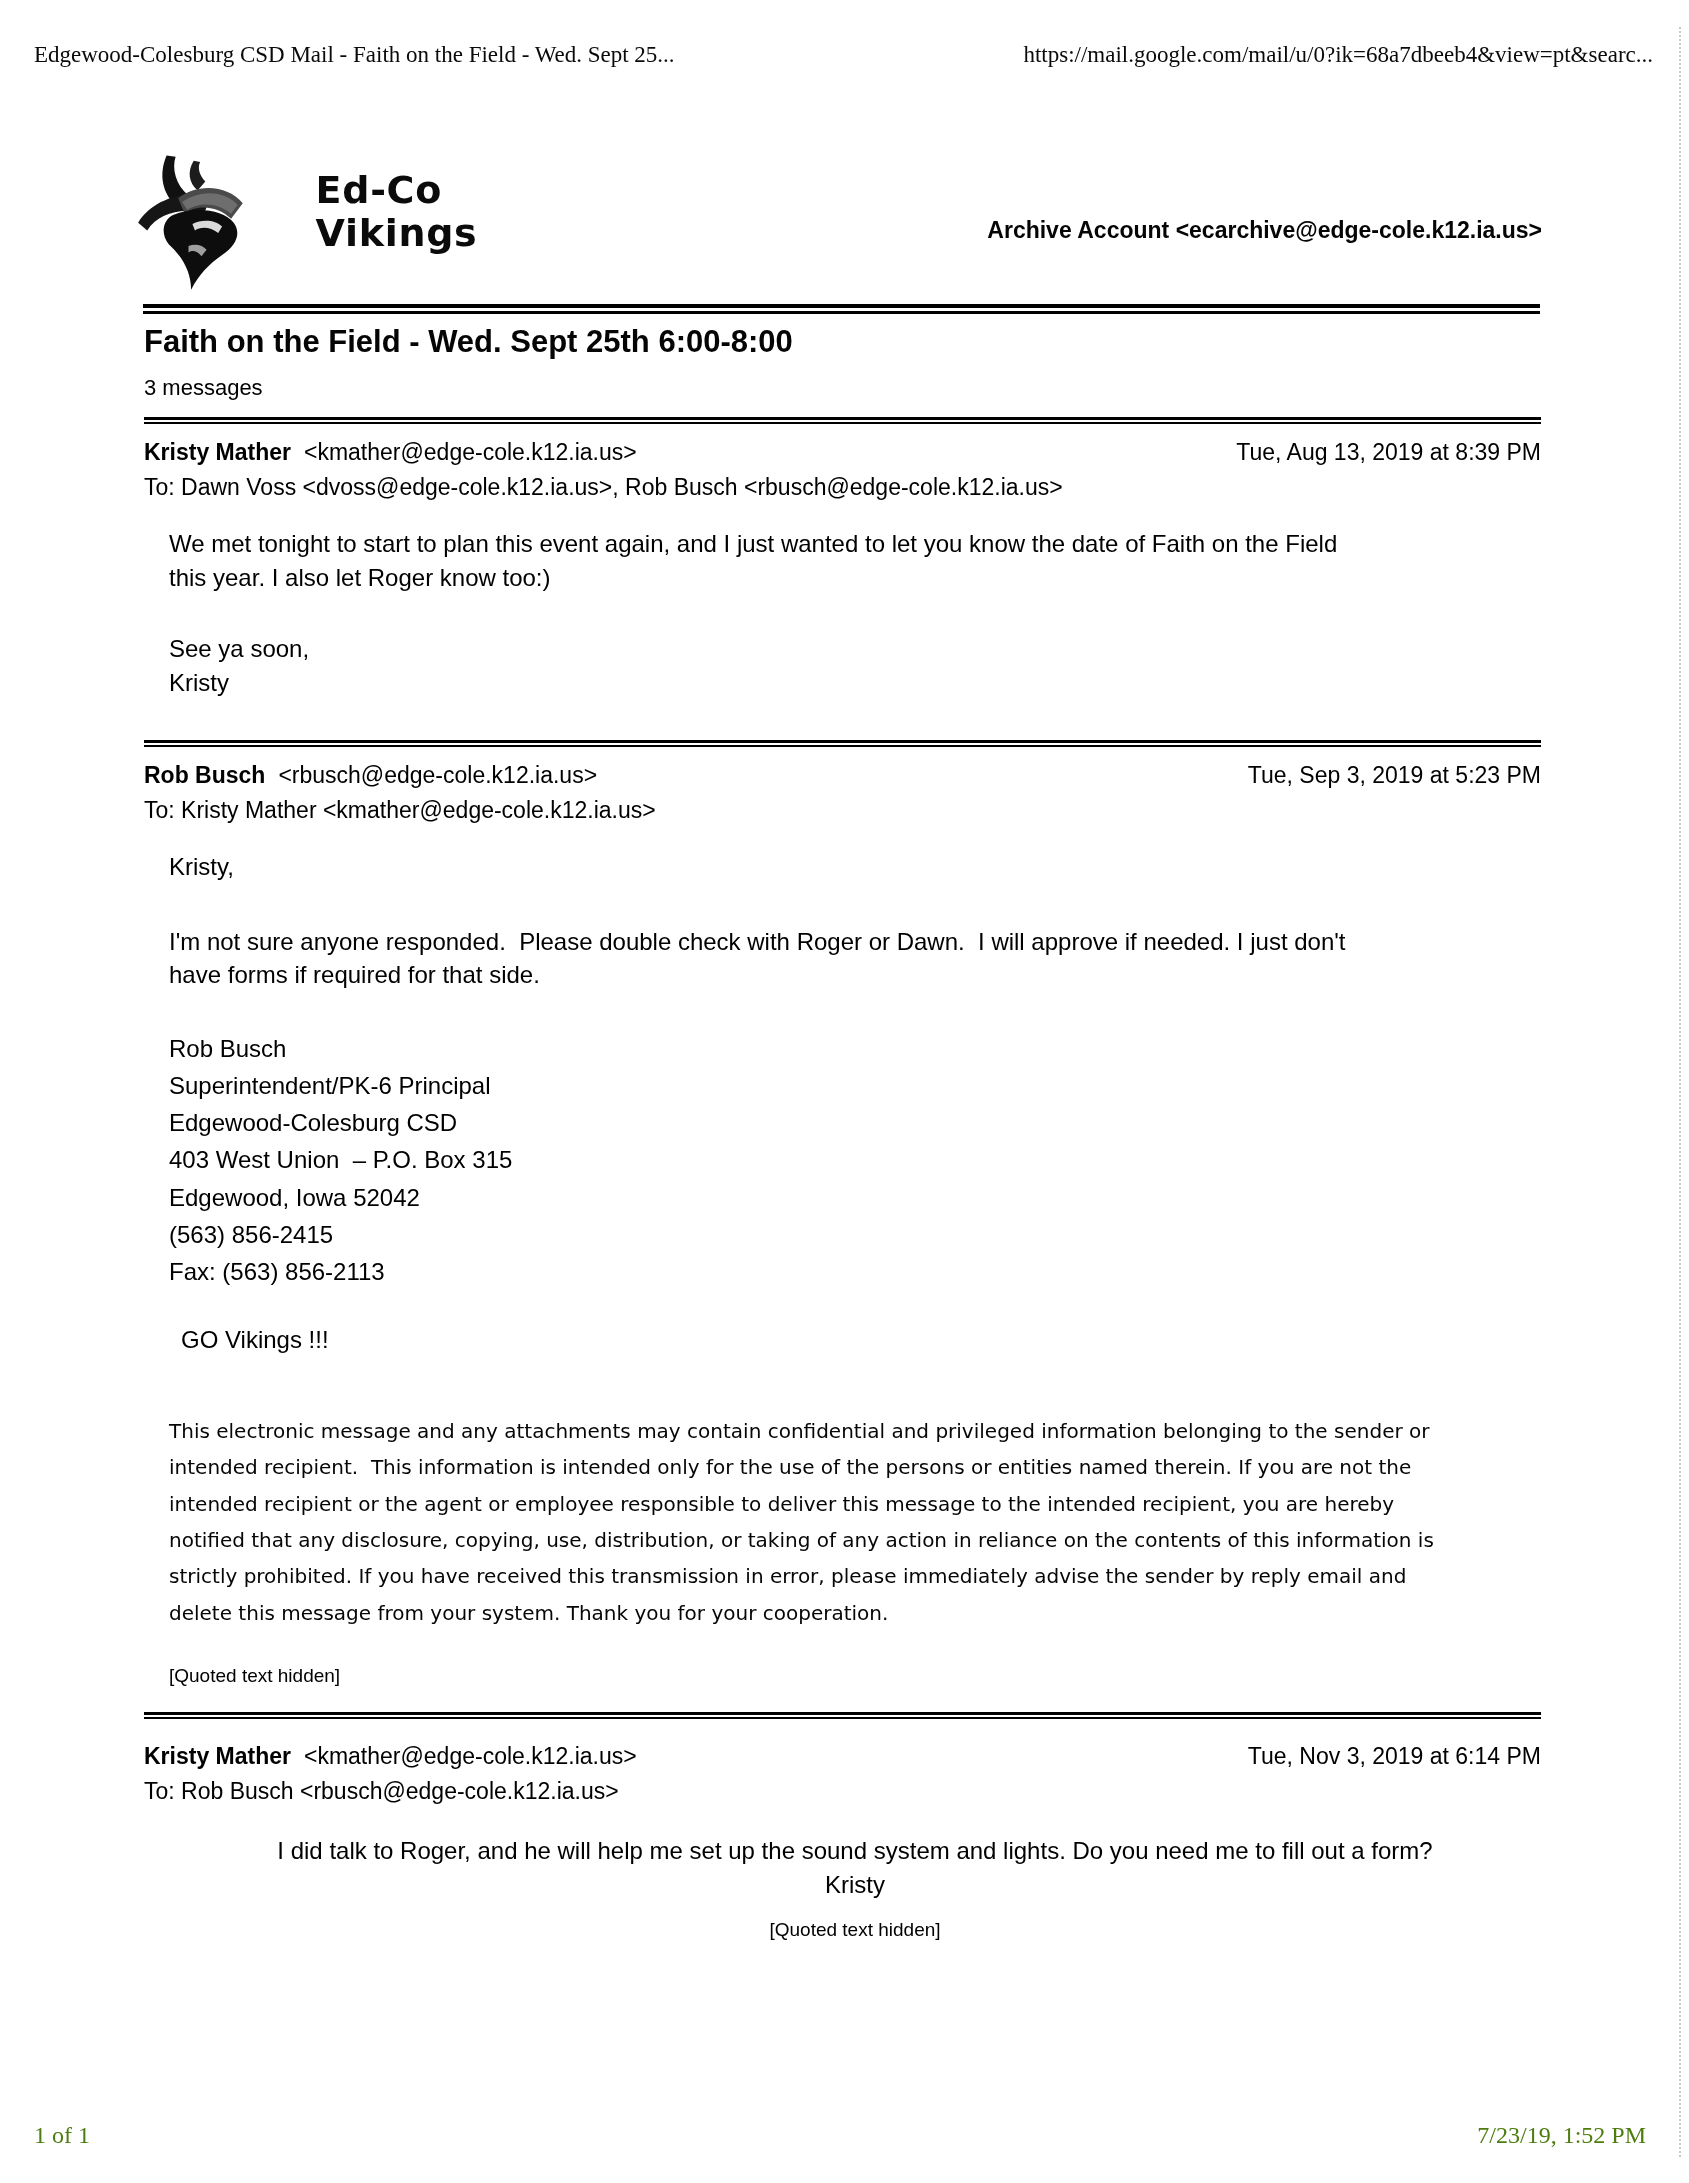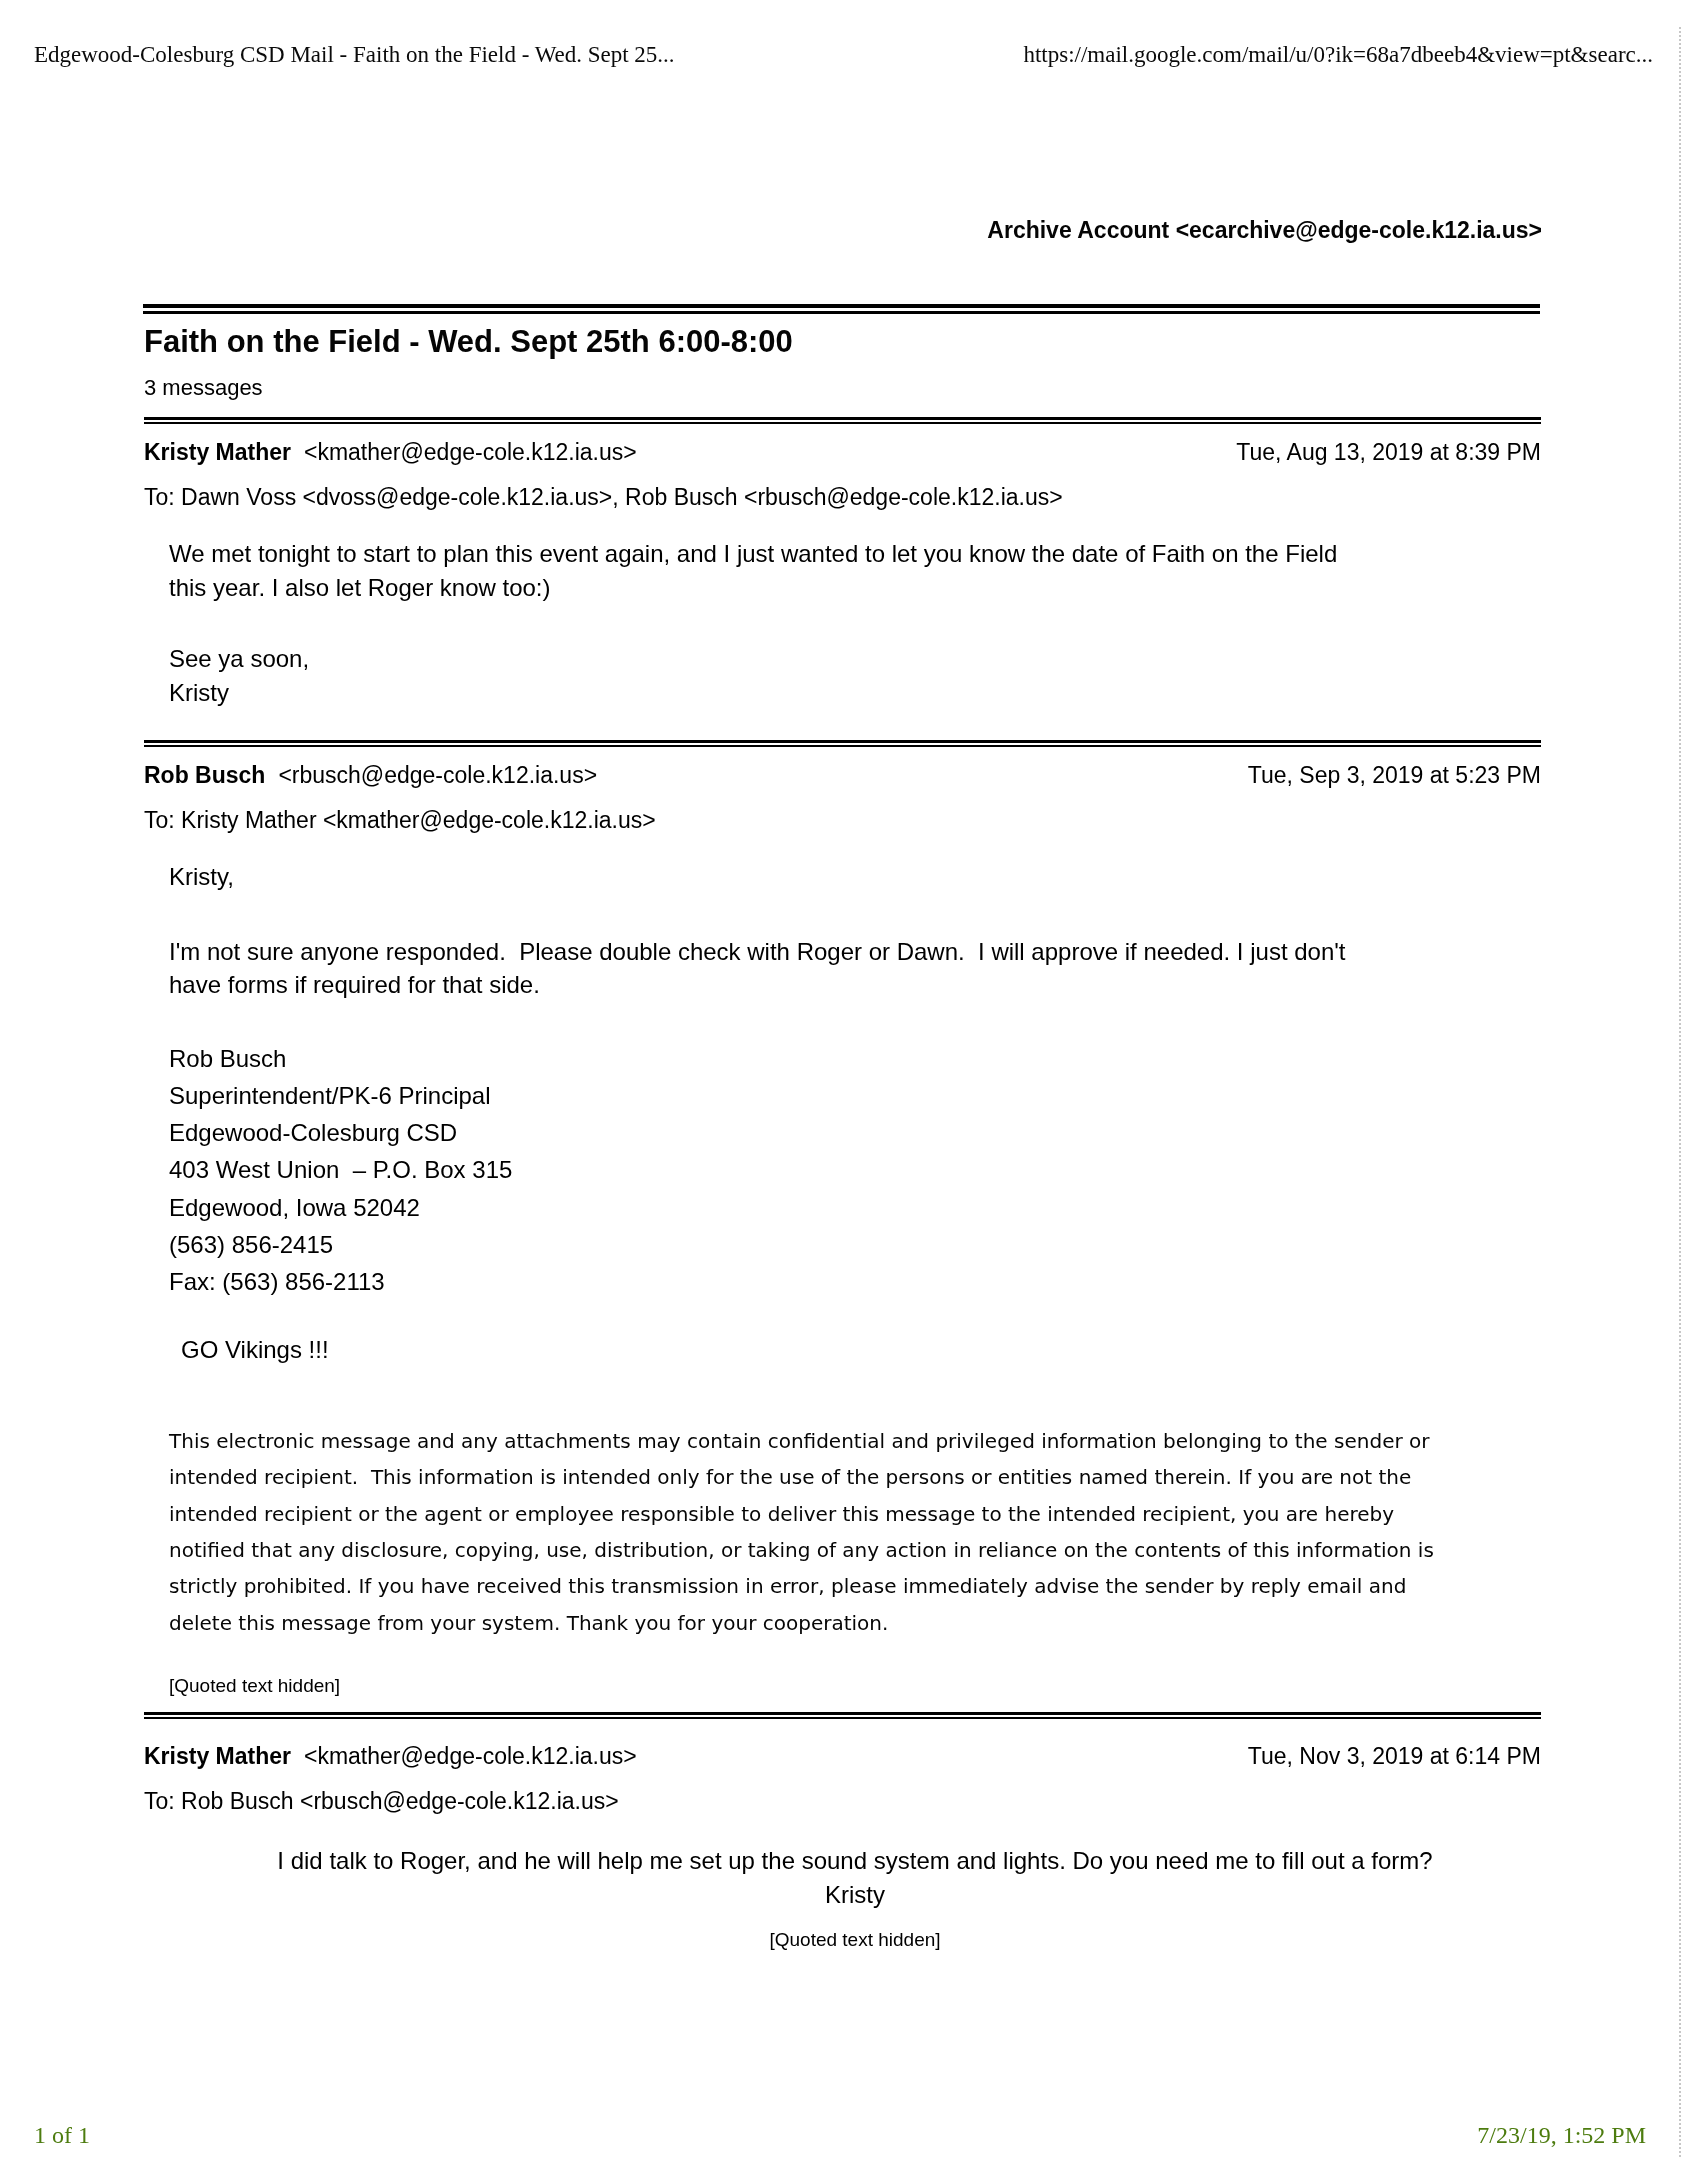--- a/index.html
+++ b/index.html
@@ -58,21 +58,21 @@
   .m2 { top:740px; }
   .m3 { top:1712px; }
 
   .msg-header {
     display:flex; justify-content:space-between; align-items:baseline;
     margin-top:14.6px; font-size:23px;
   }
   .m3 .msg-header { margin-top:24px; }
   .from-name { font-weight:bold; }
   .from-email { margin-left:6.6px; }
-  .msg-to { margin-top:18px; font-size:23px; }
+  .msg-to { margin-top:8px; font-size:23px; }
   .msg-body { margin-left:25px; margin-top:26.5px; font-size:24px; line-height:1.40; }
   .m3 .msg-body { margin-top:29px;text-align:center; }
 
   .para  { white-space:pre-wrap; margin:0 0 38px 0; }
   .greet { white-space:pre-wrap; margin:0 0 41px 0; }
   .sig   { white-space:pre-wrap; line-height:1.55; margin:0 0 33px 0; }
   .slogan{ margin:12px; }
   .disclaimer {
     white-space:pre-wrap;
     font-family:"DejaVu Sans", sans-serif;
@@ -92,20 +92,43 @@
 </head>
 <body>
 
 <div class="page">
 
   <div class="print-header">
     <span>Edgewood-Colesburg CSD Mail - Faith on the Field - Wed. Sept 25...</span>
     <span>https://mail.google.com/mail/u/0?ik=68a7dbeeb4&amp;view=pt&amp;searc...</span>
   </div>
 
+  <div class="logo">
+    <span class="logo-mark">
+      <svg viewBox="0 0 130 110" width="179" height="142" xmlns="http://www.w3.org/2000/svg">
+
+        <path d="M24,2 C18,16 20,32 33,42 L41,33 C31,25 28,12 31,3 Z" fill="#111"></path>
+        <path d="M45,6 C40,14 41,23 48,29 L54,22 C49,17 48,11 50,7 Z" fill="#1c1c1c"></path>
+
+        <path d="M2,54 C12,37 37,28 58,34 L53,47 C37,42 18,46 9,60 Z" fill="#161616"></path>
+
+        <path d="M33,35 C48,23 72,25 83,39 L74,51 C63,40 46,40 38,47 Z" fill="#4a4a4a"></path>
+        <path d="M36,38 C50,28 69,29 79,40 L74,47 C63,38 49,38 40,44 Z" fill="#6e6e6e"></path>
+
+        <path d="M29,48 C46,41 68,44 76,54 C82,62 78,72 67,79 C57,86 49,94 43,106 C43,93 37,81 26,71 C19,63 21,52 29,48 Z" fill="#0d0d0d"></path>
+
+        <path d="M44,55 C52,51 62,52 67,57 L64,62 C58,57 50,57 46,60 Z" fill="#fff" opacity="0.85"></path>
+        <path d="M41,72 C46,70 52,71 55,75 L51,80 C48,76 44,75 41,77 Z" fill="#fff" opacity="0.6"></path>
+      </svg>
+    </span>
+    <span class="logo-text">
+      <div>Ed-Co</div>
+      <div>Vikings</div>
+    </span>
+  </div>
   <div class="account">Archive Account &lt;ecarchive@edge-cole.k12.ia.us&gt;</div>
 
   <div class="rule-heavy"></div>
 
   <h1 class="thread-title">Faith on the Field - Wed. Sept 25th 6:00-8:00</h1>
   <div class="thread-count">3 messages</div>
 
   <section class="message m1">
     <div class="rule"></div>
     <div class="msg-header">

